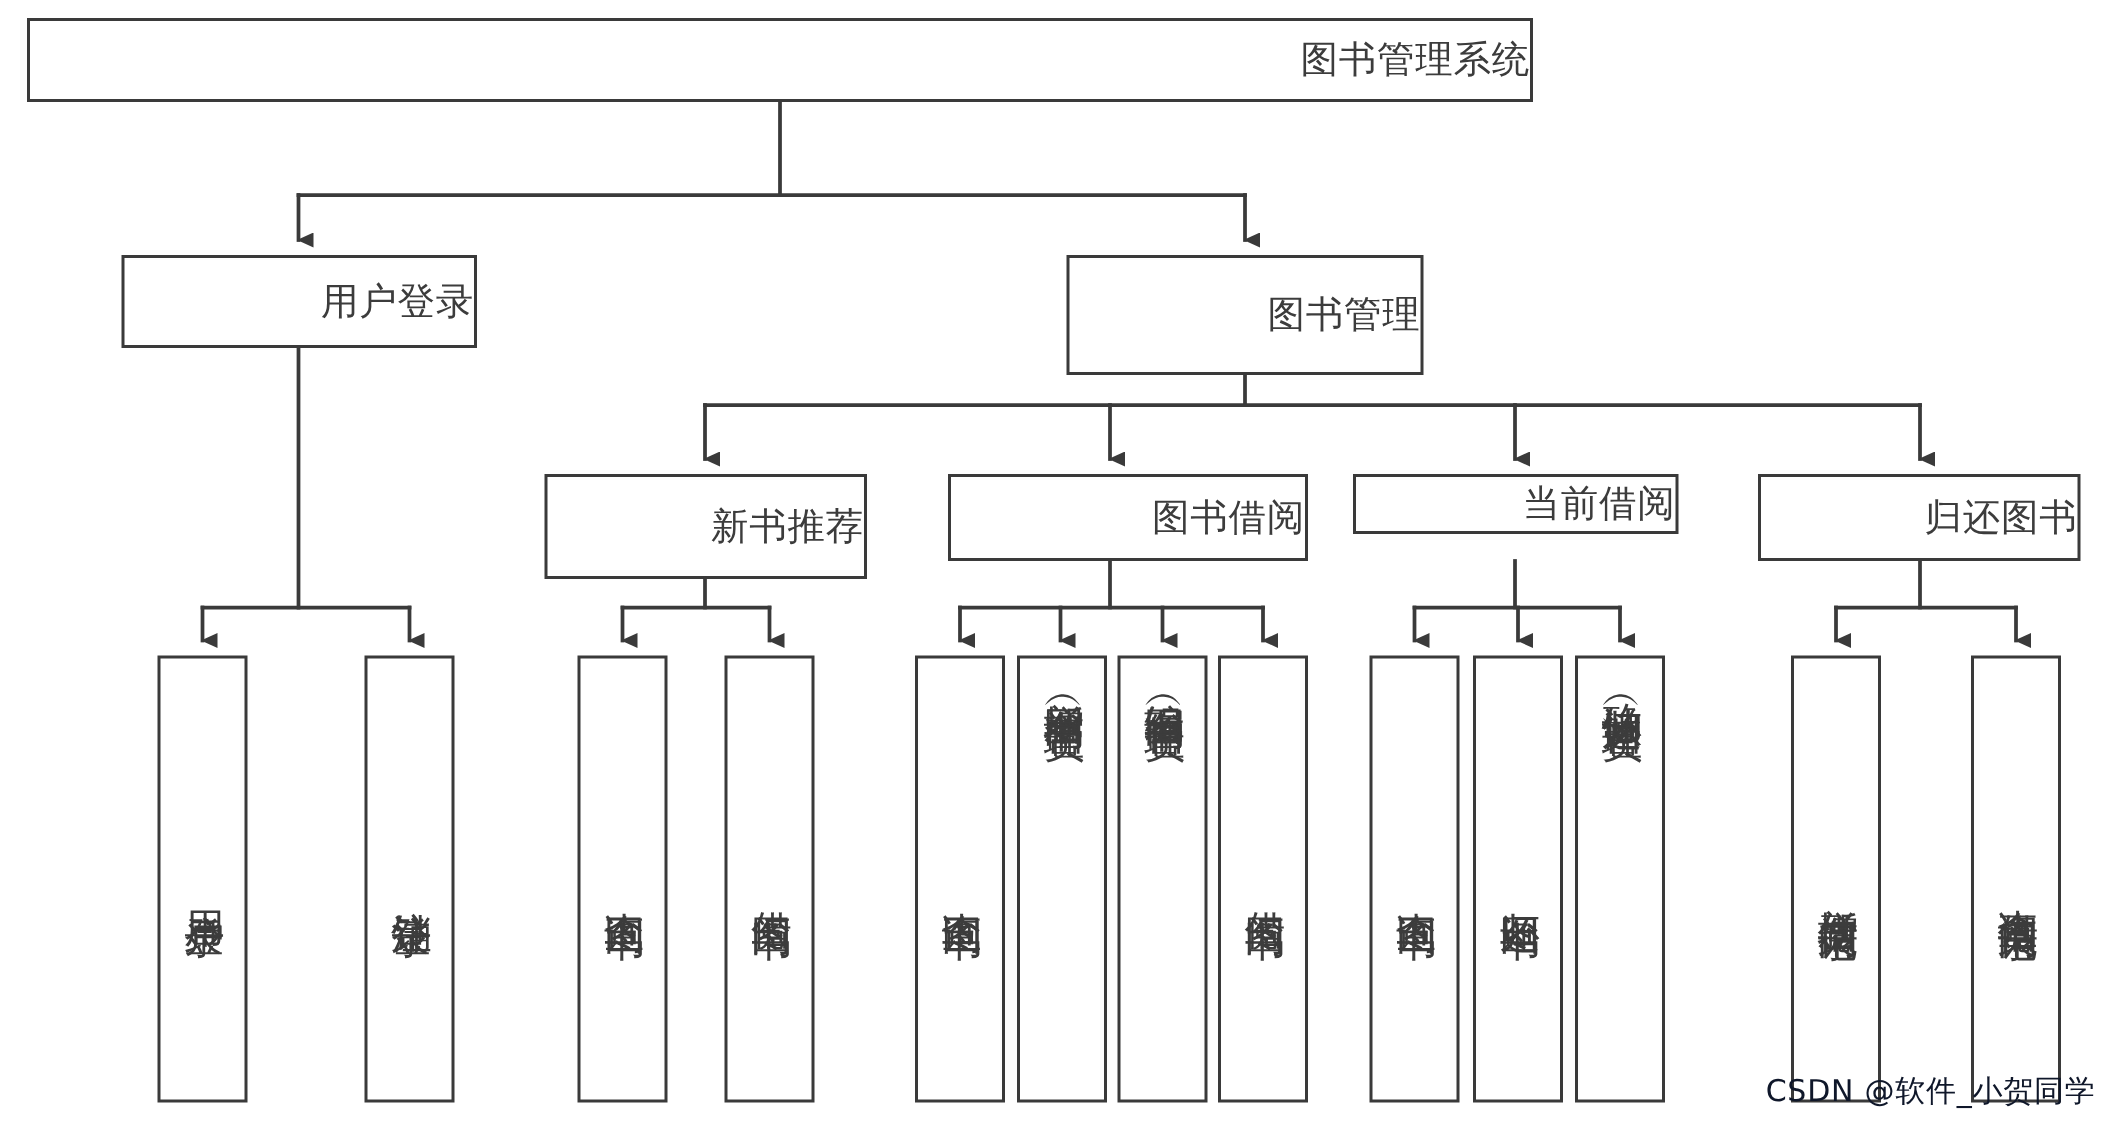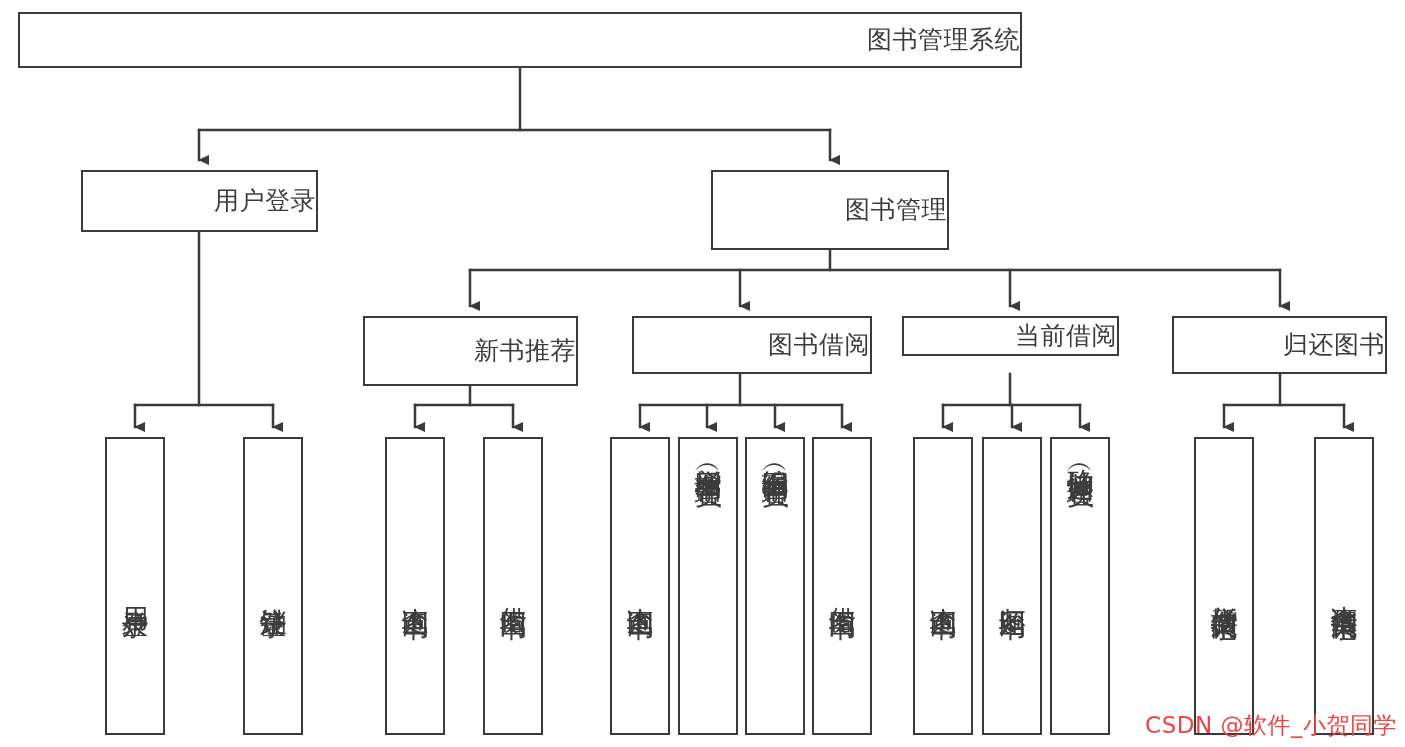--- a/index.html
+++ b/index.html
@@ -54,22 +54,22 @@
     white-space: nowrap;
   }
   .vtext.center {
     margin-top: auto;
     margin-bottom: auto;
   }
   #watermark {
     position: absolute;
     right: 8px;
     bottom: 6px;
-    font-size: 23px;
-    color: #ef4444;
+    font-size: 20px;
+    color: #0f172a;
     letter-spacing: 0.5px;
     white-space: nowrap;
     user-select: none;
   }
 </style>
 </head>
 <body>
 
 <div id="canvas">
 

